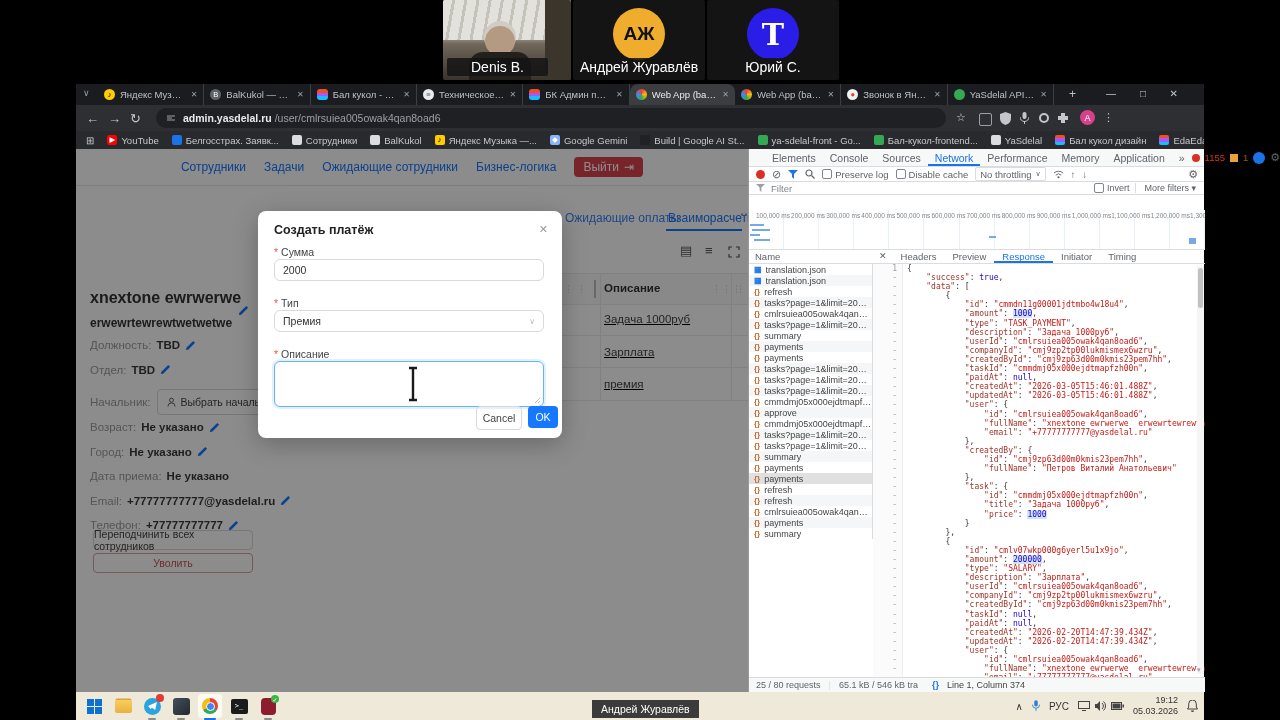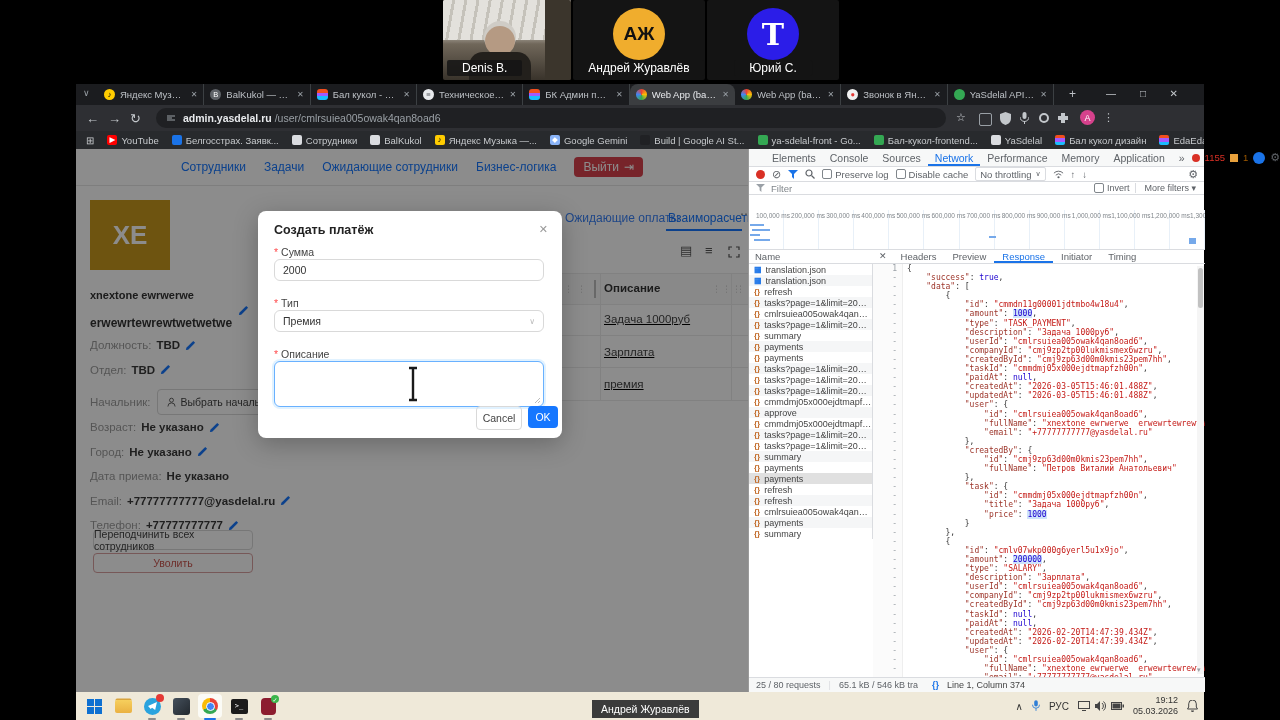--- a/index.html
+++ b/index.html
@@ -3,22 +3,22 @@
 <meta charset="utf-8">
 <style>
   html,body{margin:0;padding:0;background:#000;}
   #stage{position:relative;width:1280px;height:720px;background:#000;overflow:hidden;
          font-family:"Liberation Sans",sans-serif;-webkit-font-smoothing:antialiased;}
   .abs{position:absolute;}
   .flex{display:flex;align-items:center;}
 
   
   .vtile{position:absolute;top:0;height:80px;background:#141414;overflow:hidden;border-radius:2px;}
-  .vname{position:absolute;bottom:4px;background:rgba(20,20,20,.85);color:#fff;font-size:12px;
-         padding:1px 15px;border-radius:2px;white-space:nowrap;}
+  .vname{position:absolute;bottom:4px;background:rgba(20,20,20,.85);color:#fff;font-size:14px;
+         padding:1px 24px;border-radius:2px;white-space:nowrap;}
   .vavatar{position:absolute;left:50%;top:34px;transform:translate(-50%,-50%);width:52px;height:52px;
            border-radius:50%;display:flex;align-items:center;justify-content:center;
            font-size:19px;font-weight:bold;color:#111;}
 
   
   #browser{position:absolute;left:76px;top:84px;width:1128px;height:608px;background:#202124;}
   .tabstrip{position:absolute;left:0;top:0;width:100%;height:21px;background:#1b1c1f;}
   .tabs{position:absolute;left:22px;top:0;right:150px;height:21px;display:flex;}
   .tab{flex:1 1 0;min-width:0;display:flex;align-items:center;gap:5px;padding:0 6px;height:21px;
        color:#bdc1c6;font-size:9.5px;border-right:1px solid #3c4043;box-sizing:border-box;}
@@ -302,22 +302,21 @@
               <span class="pnav">Задачи</span>
               <span class="pnav">Ожидающие сотрудники</span>
               <span class="pnav">Бизнес-логика</span>
             </div>
           <span class="logout">
             <span>Выйти</span>
             <span>⇥</span>
           </span>
         </div>
 
-        <div class="abs" style="left: 14px; top: 51px; width: 80px; height: 70px; display: flex; align-items: center; justify-content: center; color: rgb(255, 255, 255); font-size: 26px; font-weight: bold; background: rgb(201, 153, 30);">XE</div>
-        <div class="abs" style="left:14px;top:140px;width:175px;font-size:11px;font-weight:bold;color:#333;">xnextone ewrwerwe</div>
+        <div class="abs" style="left:14px;top:140px;width:175px;font-size:16px;font-weight:bold;color:#333;">xnextone ewrwerwe</div>
         <svg class="abs" style="left:162px;top:156px;" width="11" height="11" viewBox="0 0 12 12">
             <path d="M1 11l2.5-.5L11 3 9 1 1.5 8.5z" fill="#1677ff"></path>
           </svg>
         <div class="abs" style="left:14px;top:167px;width:185px;font-size:12px;font-weight:bold;color:#333;">erwewrtewrewtwetwetwe</div>
         <div class="abs" style="left:14px;top:184px;">
 
             <div class="prow">
               <span class="plabel">Должность:</span>
               <span class="pval">TBD</span>
               <span class="pedit" data-show="true">

